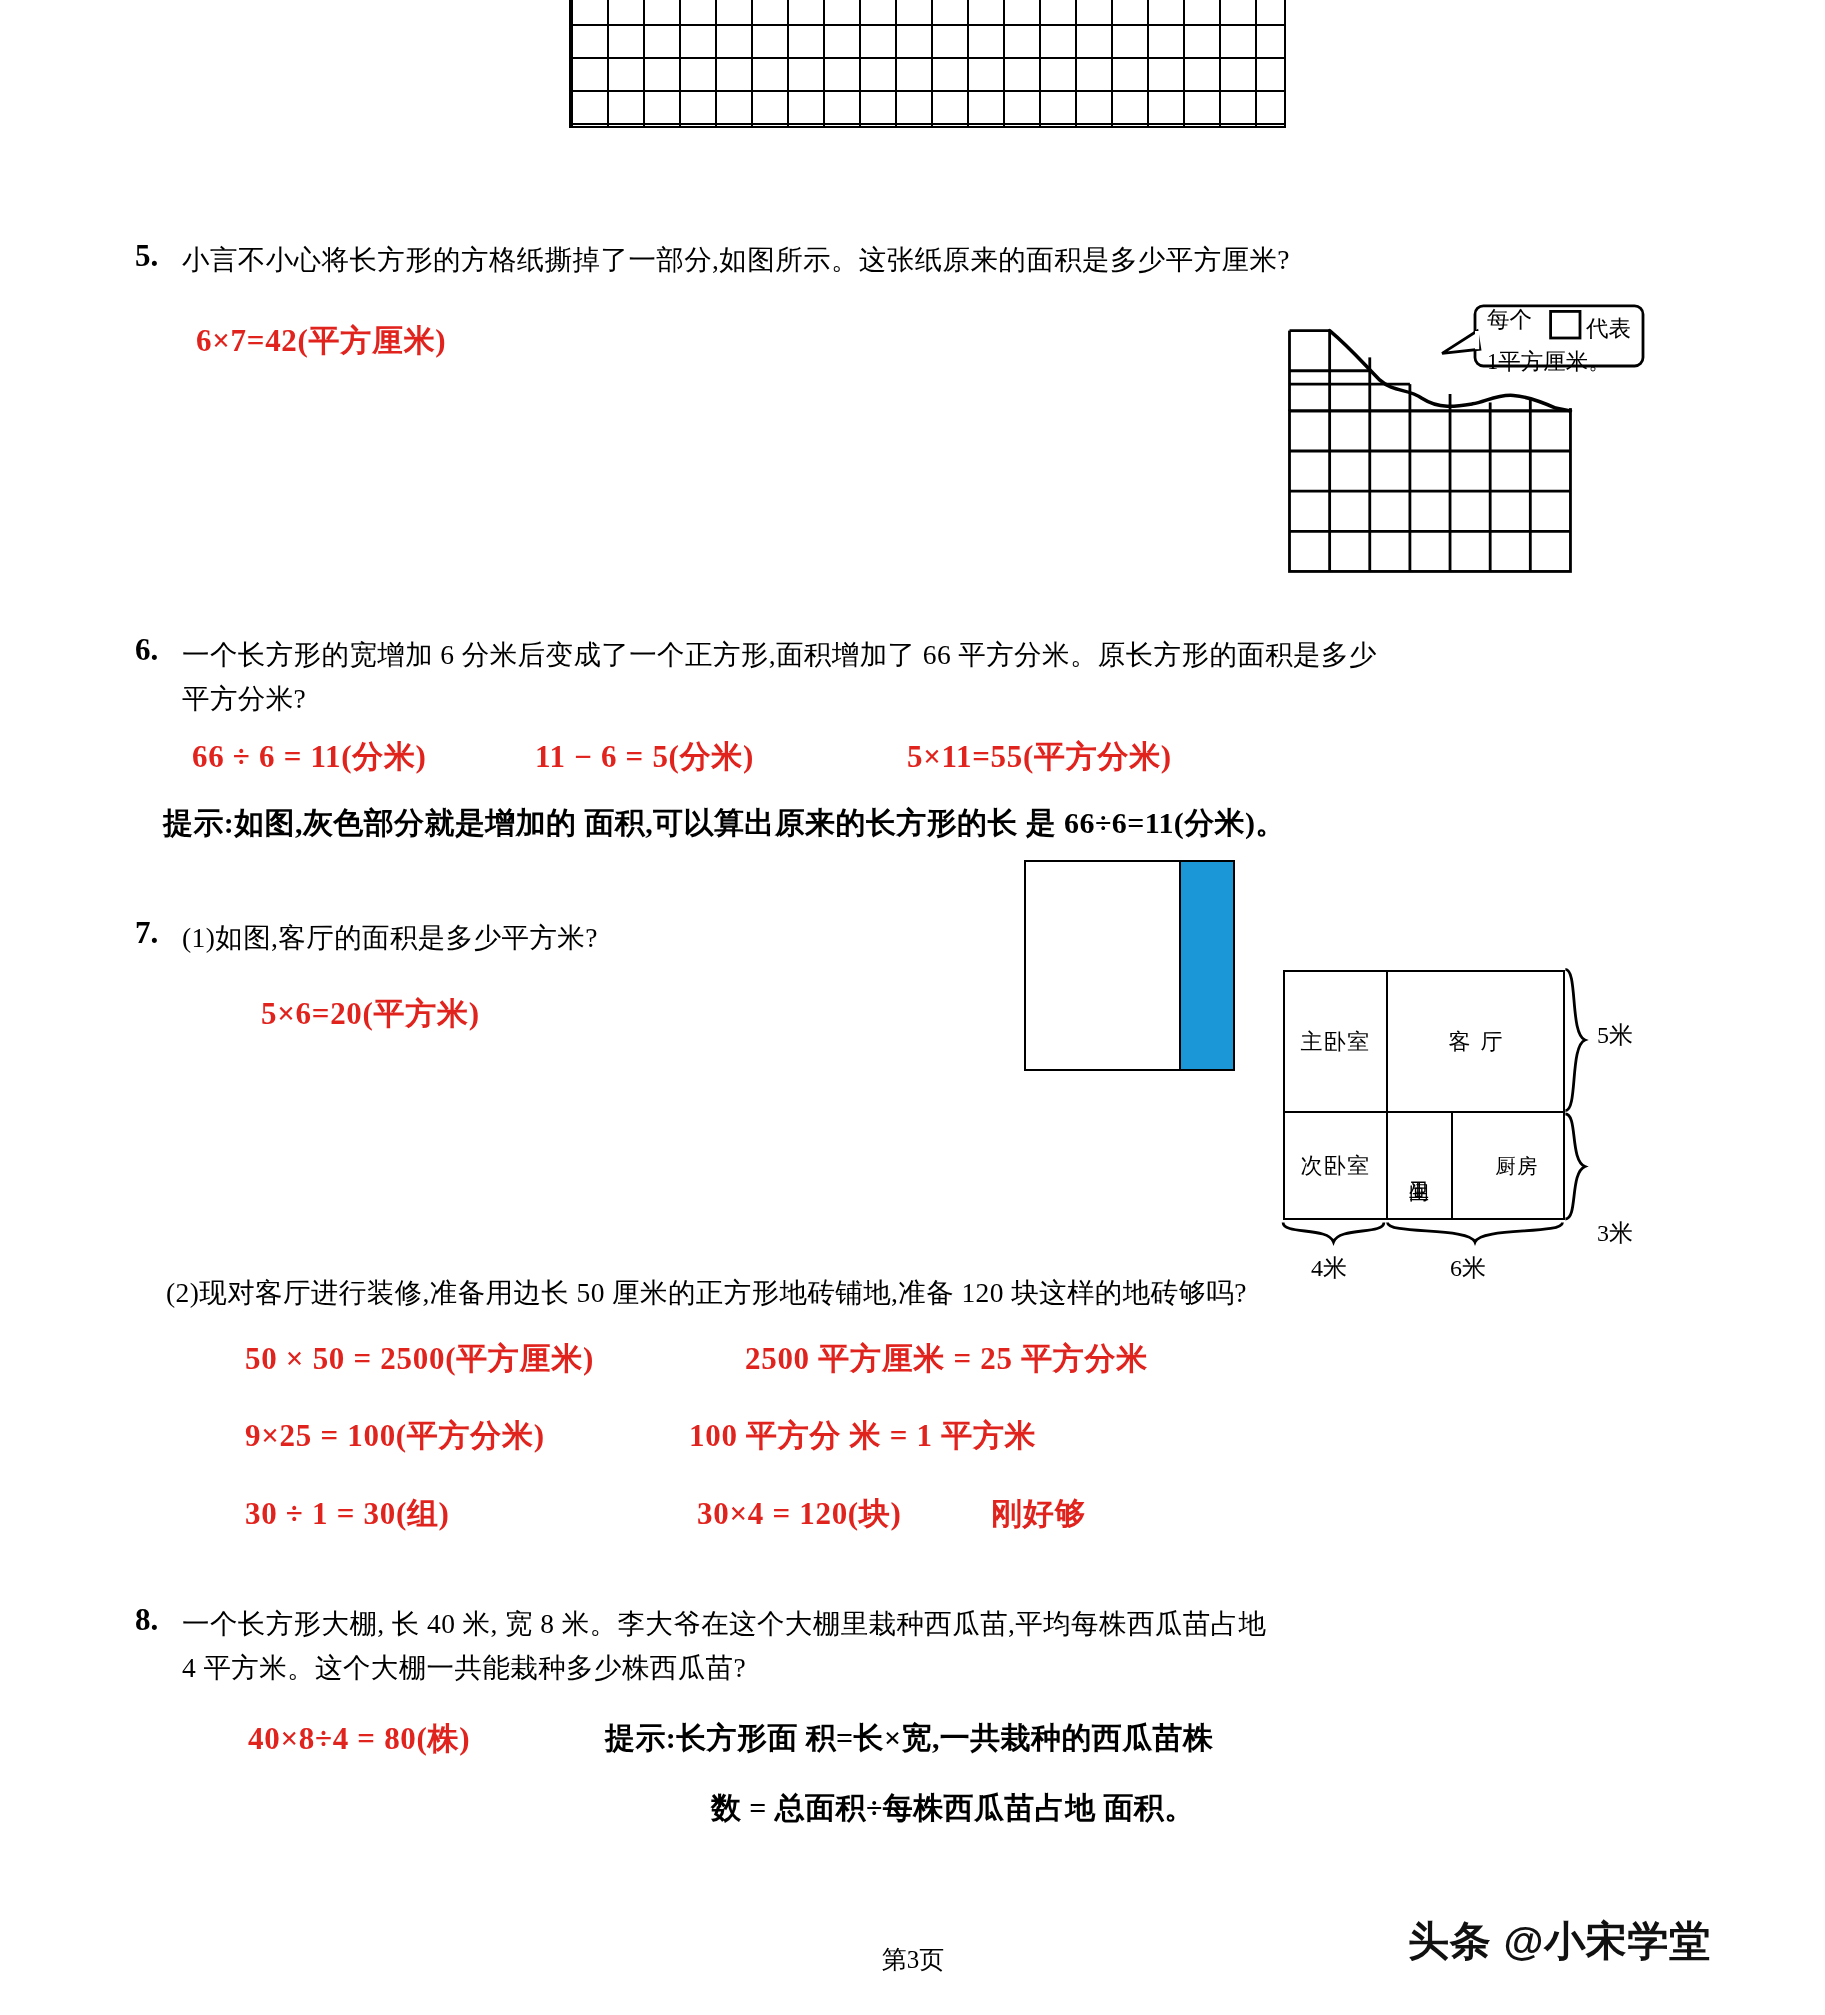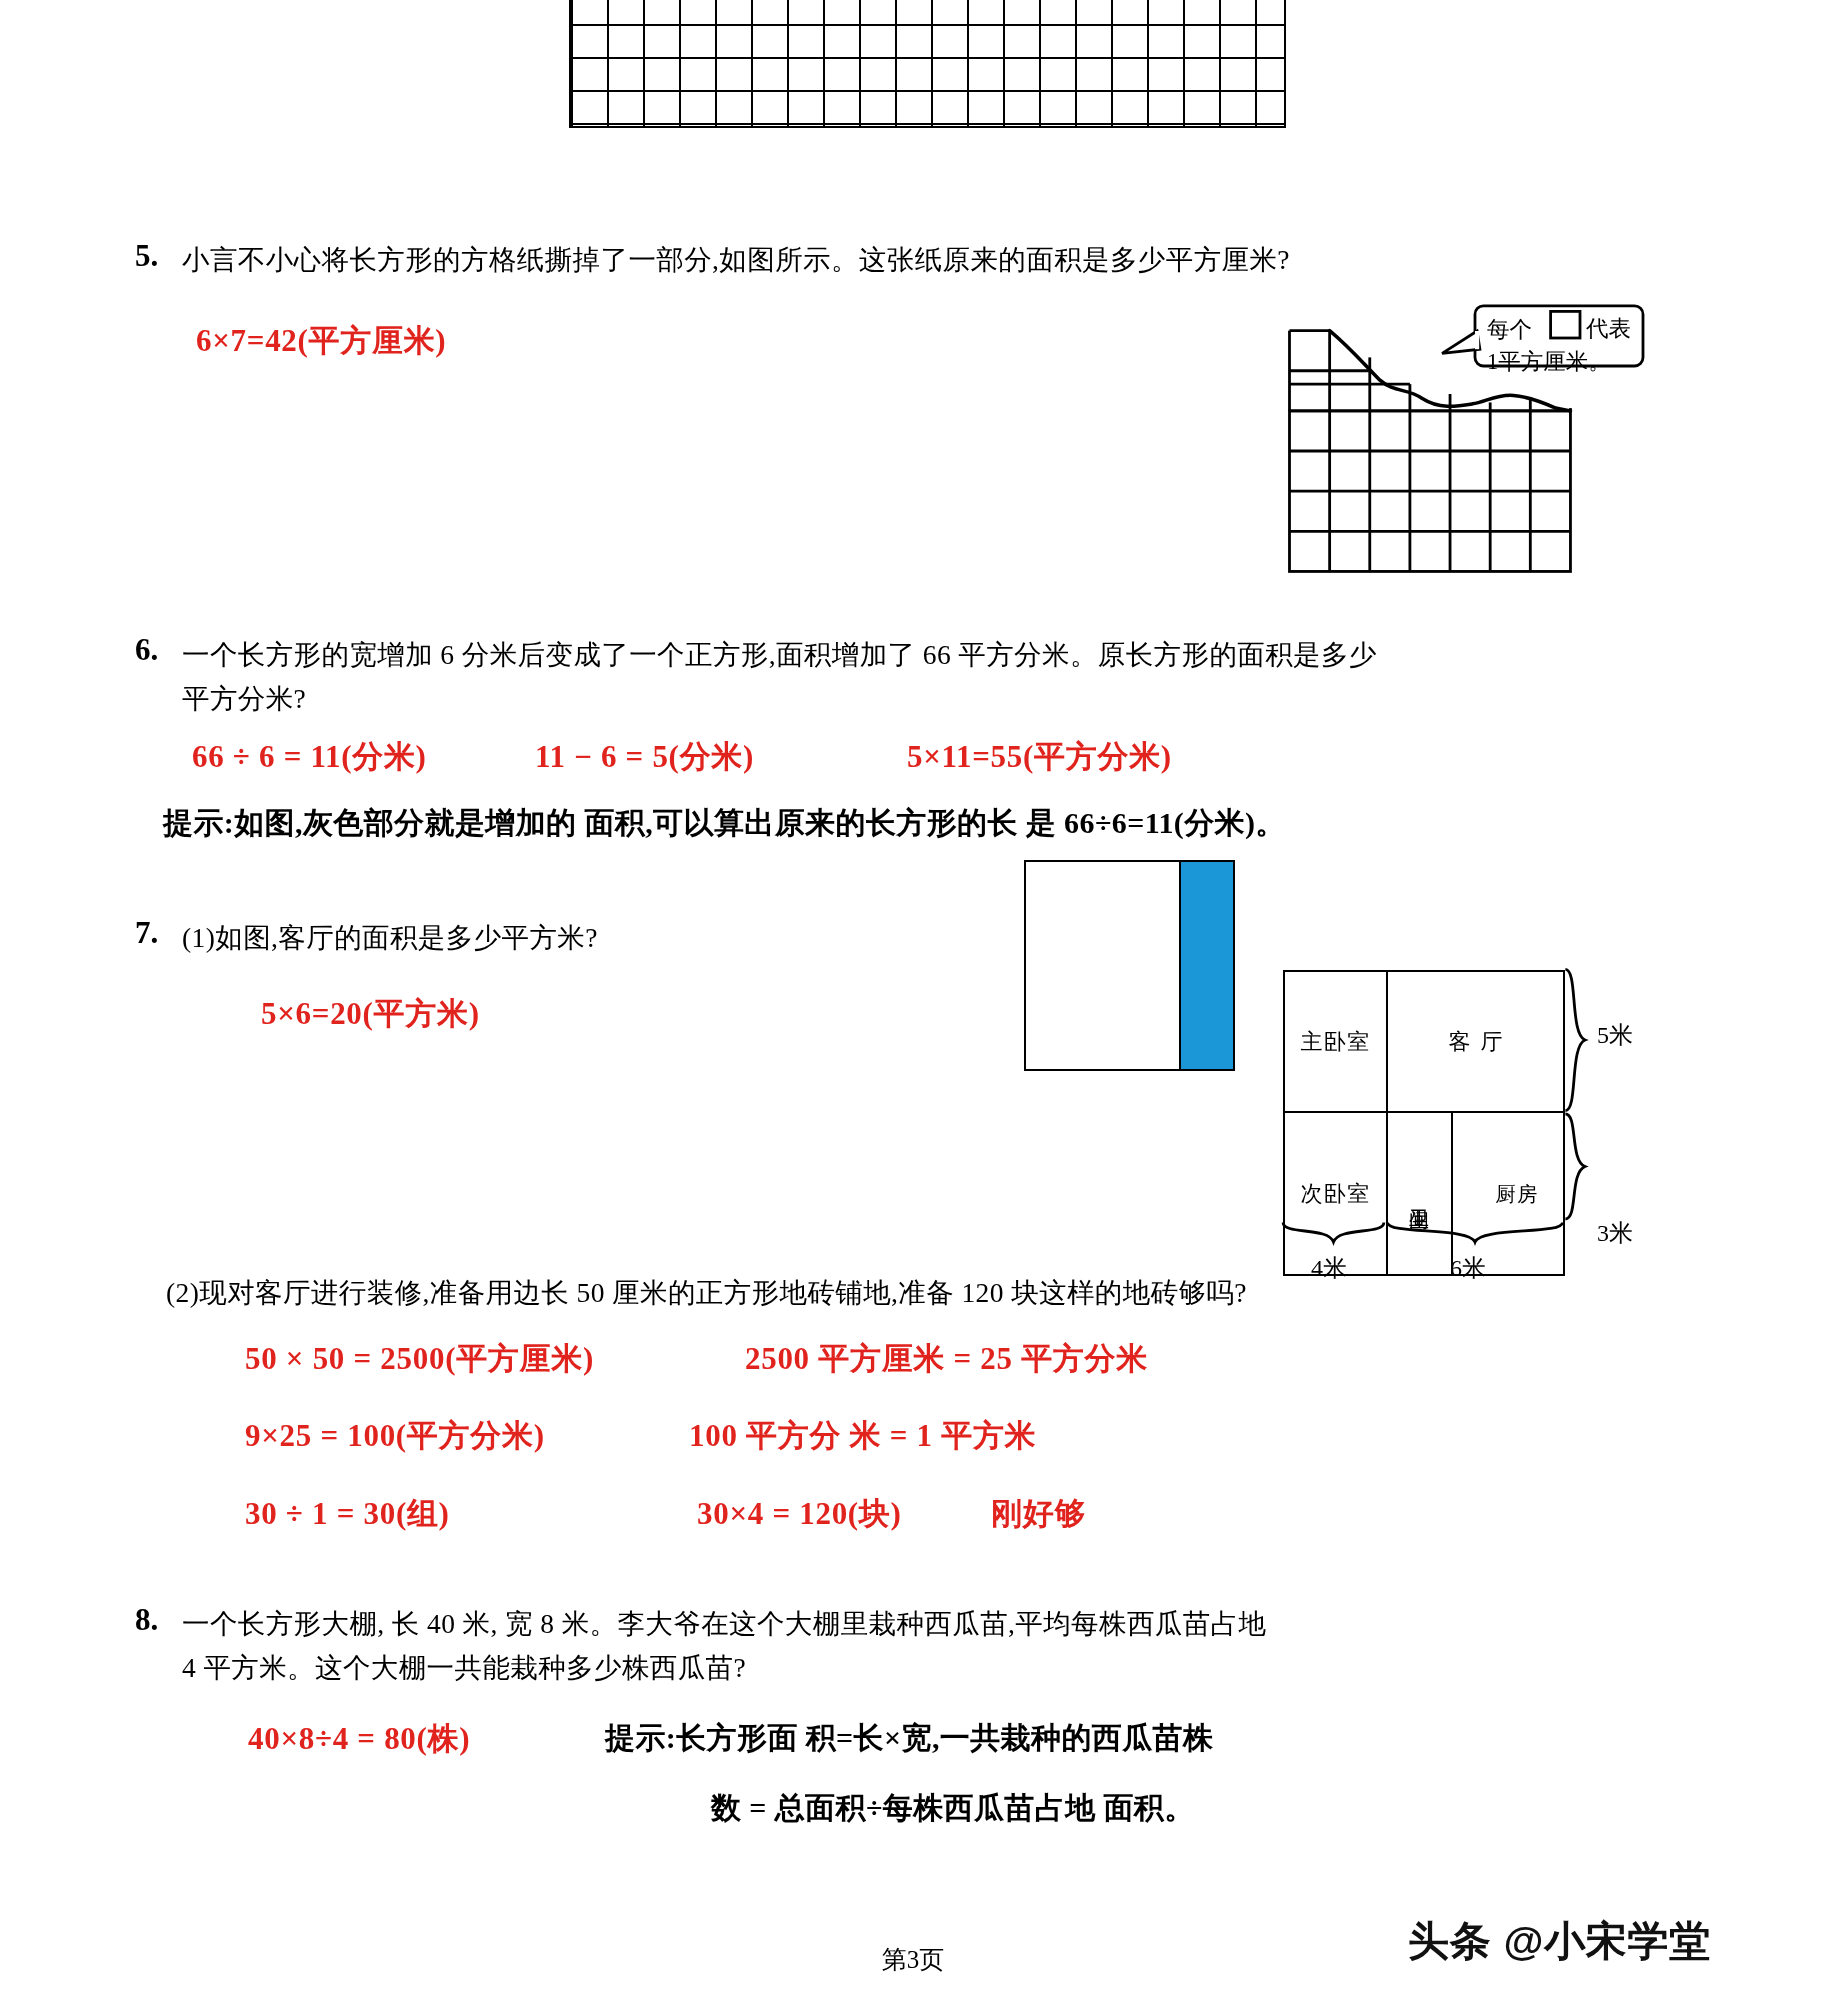--- a/index.html
+++ b/index.html
@@ -117,21 +117,21 @@
   }
   #q6-rect-white { flex: 0 0 153px; background: #ffffff; }
   #q6-rect-blue  { flex: 1 1 auto; background: #1b96d6; border-left: 2.1px solid #000; }
 
   
   #floorplan {
     position: absolute;
     left: 1283px;
     top: 970px;
     width: 282px;
-    height: 306px;
+    height: 250px;
     border: 2.8px solid #000;
     box-sizing: border-box;
     display: flex;
     flex-direction: column;
     background: #fff;
   }
   #fp-row-top { flex: 0 0 139px; display: flex; border-bottom: 2.8px solid #000; }
   #fp-row-bot { flex: 1 1 auto; display: flex; }
   .fp-cell {
     display: flex;
@@ -225,21 +225,21 @@
              C 235 134, 258 130, 282 126 C 300 123, 318 112, 340 114
              C 362 116, 382 124, 400 132 L 421 136" stroke="#000" stroke-width="5" fill="none" stroke-linecap="round"></path>
   </svg>
 
   <svg id="bubble" viewBox="0 0 300 110">
     <rect x="55" y="4" width="240" height="86" rx="12" ry="12" fill="#fff" stroke="#000" stroke-width="4"></rect>
     <path d="M58 40 L 8 72 L 62 66 Z" fill="#fff" stroke="#000" stroke-width="4"></path>
     <line x1="58" y1="40" x2="58" y2="66" stroke="#fff" stroke-width="6"></line>
     <rect x="163" y="12" width="42" height="38" fill="#fff" stroke="#000" stroke-width="4"></rect>
   </svg>
-  <div id="bubble-text-1" style="left:1487px; top:314px;font-family:Liberation Mono, monospace;">每个</div>
+  <div id="bubble-text-1" style="left:1487px; top:304px;font-family:Liberation Mono, monospace;">每个</div>
   <div id="bubble-text-1b" class="abs" style="left:1586px; top:313px; font-size:22.5px;
        font-family:'Liberation Serif', serif; white-space:nowrap;">代表</div>
   <div id="bubble-text-2" style="left:1487px; top:346px;">1平方厘米。</div>
 
   <div class="qnum" style="left:135px; top:632px;">6.</div>
   <div class="qbody" style="left:182px; top:634px;">一个长方形的宽增加 6 分米后变成了一个正方形,面积增加了 66 平方分米。原长方形的面积是多少</div>
   <div class="qbody" style="left:182px; top:678px;">平方分米?</div>
 
   <div class="ans" style="left:192px; top:736px;">66 ÷ 6 = 11(分米)</div>
   <div class="ans" style="left:535px; top:736px;">11 − 6 = 5(分米)</div>

